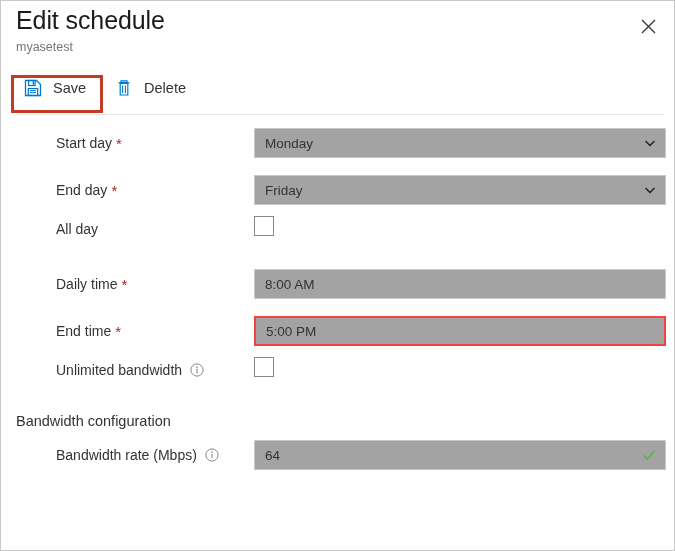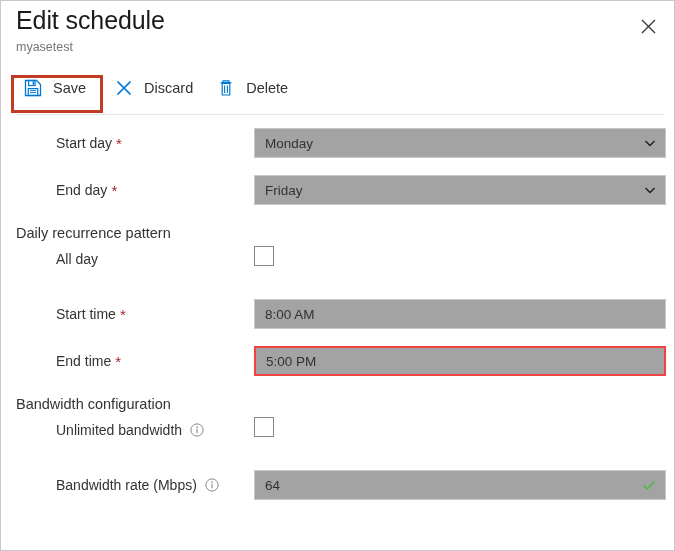--- a/index.html
+++ b/index.html
@@ -205,28 +205,20 @@
           <path d="M1.5 1.5 H12.5 L16.5 5.5 V16.5 H1.5 Z" fill="none" stroke="#0078d4" stroke-width="1.3"></path>
           <rect x="4.6" y="1.5" width="6.5" height="5" fill="none" stroke="#0078d4" stroke-width="1.2"></rect>
           <rect x="8.6" y="2.4" width="1.6" height="3.2" fill="#0078d4"></rect>
           <rect x="4.3" y="9.6" width="9.4" height="6.9" fill="none" stroke="#0078d4" stroke-width="1.2"></rect>
           <path d="M6 11.6 H12 M6 13.6 H12" stroke="#0078d4" stroke-width="1"></path>
         </svg>
       </span>
       <span class="tb-label">Save</span>
     </div>
 
-    <div class="tb-item">
-      <span class="tb-icon">
-        <svg width="18" height="18" viewBox="0 0 18 18">
-          <path d="M2.5 2.5 L15.5 15.5 M15.5 2.5 L2.5 15.5" stroke="#0078d4" stroke-width="1.7" fill="none"></path>
-        </svg>
-      </span>
-      <span class="tb-label">Discard</span>
-    </div>
 
     <div class="tb-item">
       <span class="tb-icon">
         <svg width="18" height="18" viewBox="0 0 18 18">
           <path d="M6 1.8 H12 V3.6 H6 Z" fill="none" stroke="#0078d4" stroke-width="1.2"></path>
           <path d="M3.6 3.8 H14.4" stroke="#0078d4" stroke-width="1.3"></path>
           <path d="M5.2 4.4 H12.8 V16 H5.2 Z" fill="none" stroke="#0078d4" stroke-width="1.2"></path>
           <path d="M7.6 6.4 V14 M10.4 6.4 V14" stroke="#0078d4" stroke-width="1.1"></path>
         </svg>
       </span>
@@ -266,77 +258,74 @@
           <span class="val">Friday</span>
           <span class="chev">
             <svg width="14" height="14" viewBox="0 0 14 14">
               <path d="M2.5 5 L7 9.5 L11.5 5" fill="none" stroke="#1b1b1b" stroke-width="1.3"></path>
             </svg>
           </span>
         </div>
       </div>
     </div>
 
-    <div class="row" style="height:30px;">
-      <div class="section-head">Daily recurrence pattern</div>
-    </div>
 
     <div class="row" style="height:47px;">
       <div class="row-label" style="top:0;">
         <span>All day</span>
       </div>
       <div class="control" style="top:-4px;">
         <div class="checkbox"></div>
       </div>
     </div>
 
     <div class="row">
       <div class="row-label">
-        <span>Start time</span>
+        <span>Daily time</span>
         <span class="req">*</span>
       </div>
       <div class="control" style="top:2px;">
         <div class="field">
           <span class="val">8:00 AM</span>
         </div>
       </div>
     </div>
 
     <div class="row">
       <div class="row-label">
         <span>End time</span>
         <span class="req">*</span>
       </div>
       <div class="control" style="top:2px;">
         <div class="field focused">
           <span class="val">5:00 PM</span>
         </div>
       </div>
-    </div>
-
-    <div class="row" style="height:30px;">
-      <div class="section-head">Bandwidth configuration</div>
     </div>
 
     <div class="row" style="height:47px;">
       <div class="row-label" style="top:0;">
         <span>Unlimited bandwidth</span>
         <span class="info-icon">
           <svg width="14" height="14" viewBox="0 0 14 14">
             <circle cx="7" cy="7" r="6.1" fill="none" stroke="#8a8886" stroke-width="1"></circle>
             <circle cx="7" cy="4" r="0.85" fill="#8a8886"></circle>
             <rect x="6.45" y="5.7" width="1.1" height="4.6" fill="#8a8886"></rect>
           </svg>
         </span>
       </div>
       <div class="control" style="top:-4px;">
         <div class="checkbox"></div>
       </div>
     </div>
 
+    <div class="row" style="height:30px;">
+      <div class="section-head">Bandwidth configuration</div>
+    </div>
+
     <div class="row">
       <div class="row-label">
         <span>Bandwidth rate (Mbps)</span>
         <span class="info-icon">
           <svg width="14" height="14" viewBox="0 0 14 14">
             <circle cx="7" cy="7" r="6.1" fill="none" stroke="#8a8886" stroke-width="1"></circle>
             <circle cx="7" cy="4" r="0.85" fill="#8a8886"></circle>
             <rect x="6.45" y="5.7" width="1.1" height="4.6" fill="#8a8886"></rect>
           </svg>
         </span>

